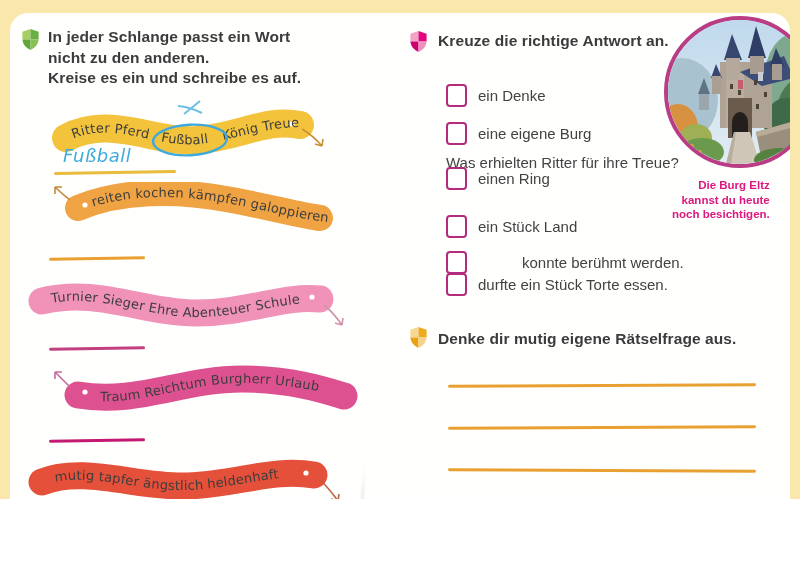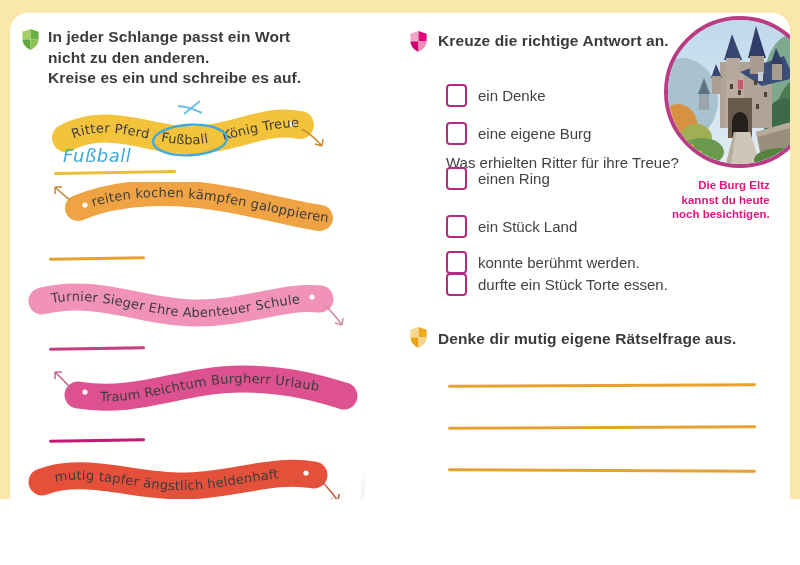--- a/index.html
+++ b/index.html
@@ -137,21 +137,21 @@
   <div class="abs question" style="left:446px;top:146px;margin-top:8px;">Was erhielten Ritter für ihre Treue?</div>
   <div class="abs opt-row" style="left:446px;top:167px;">
     <div class="checkbox"></div>
     <span class="opt-label">einen Ring</span>
   </div>
   <div class="abs opt-row" style="left:446px;top:190px;margin-top:25px;">
     <div class="checkbox"></div>
     <span class="opt-label">ein Stück Land</span>
   </div>
 
-  <div class="abs opt-row" style="left:446px;top:251px;">
+  <div class="abs opt-row" style="left:446px;top:251px;gap:44px;">
     <div class="checkbox"></div>
     <span class="opt-label">konnte berühmt werden.</span>
   </div>
   <div class="abs opt-row" style="left:446px;top:273px;">
     <div class="checkbox"></div>
     <span class="opt-label">durfte ein Stück Torte essen.</span>
   </div>
 
   <svg class="abs shield" style="left:408px;top:326px;" viewBox="0 0 22 24">
     <defs>

